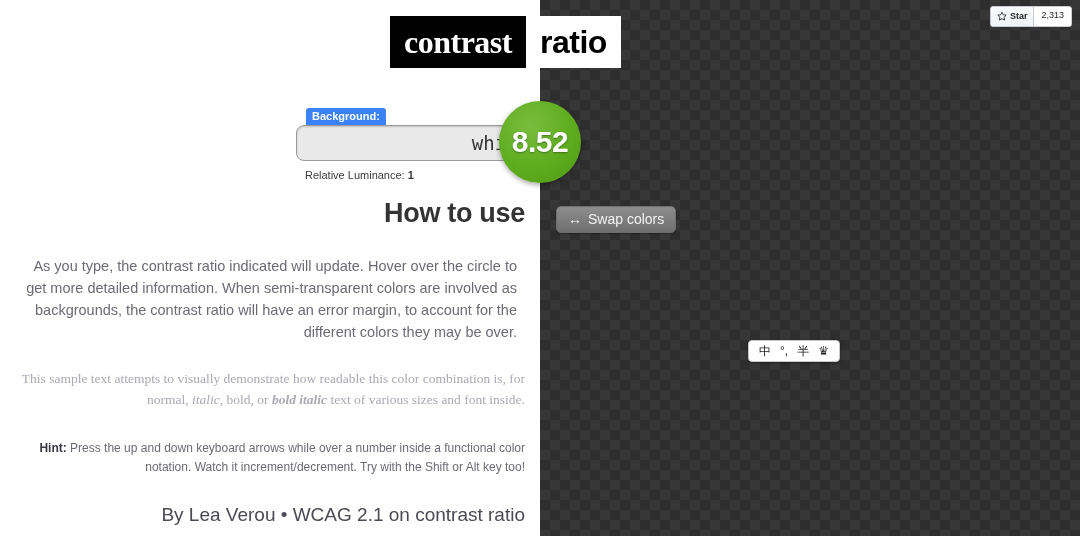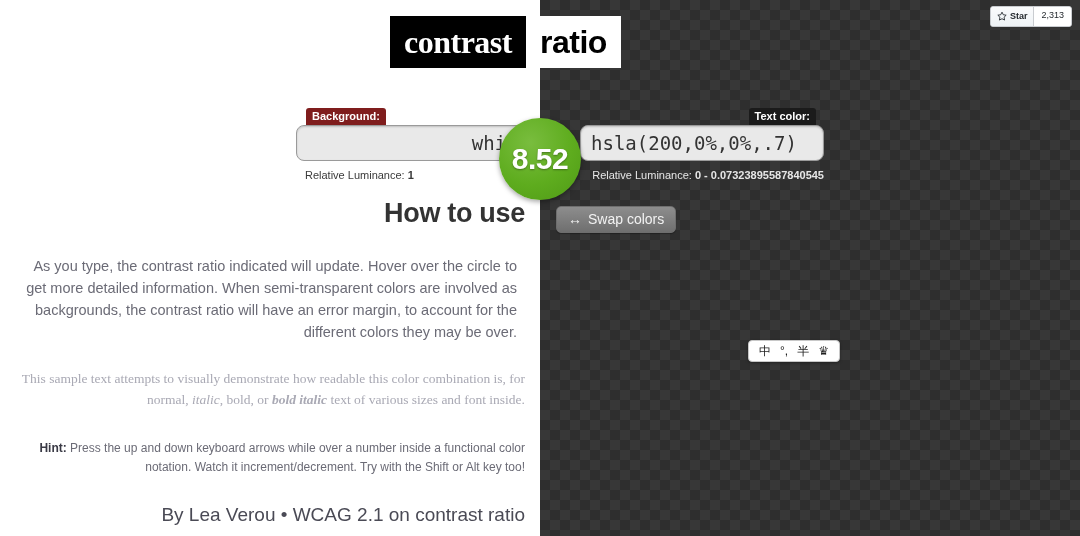--- a/index.html
+++ b/index.html
@@ -126,21 +126,21 @@
     top: -17px;
     font-size: 11px;
     font-weight: bold;
     color: #ffffff;
     padding: 2px 6px 3px;
     border-radius: 3px 3px 0 0;
     white-space: nowrap;
   }
   .field-bg .field-label {
     left: 10px;
-    background: #7f1d1d;
+    background: #3b82f6;
   }
   .field-fg .field-label {
     right: 8px;
     background: #1b1b1b;
   }
 
   .color-input {
     display: block;
     box-sizing: border-box;
     width: 100%;
@@ -171,21 +171,21 @@
   .field-fg .luminance {
     right: 0px;
     color: #e6e6e6;
   }
   .luminance b { font-weight: bold; }
 
   
   .ratio-circle {
     position: absolute;
     left: 499px;
-    top: 118px;
+    top: 101px;
     width: 82px;
     height: 82px;
     border-radius: 50%;
     background: radial-gradient(circle at 38% 30%, #79bd3e 0%, #5eac1e 55%, #4f9a16 100%);
     box-shadow: 0 2px 5px rgba(0,0,0,.35);
     display: flex;
     align-items: center;
     justify-content: center;
     z-index: 40;
   }
@@ -314,28 +314,20 @@
 
     <div class="field field-bg">
       <div class="field-label">Background:</div>
       <input class="color-input" value="white" style="">
       <div class="luminance">
         <span>Relative Luminance:</span>
         <b>1</b>
       </div>
     </div>
 
-    <div class="field field-fg">
-      <div class="field-label">Text color:</div>
-      <input class="color-input" value="hsla(200,0%,0%,.7)" style="">
-      <div class="luminance">
-        <span>Relative Luminance:</span>
-        <b>0 - 0.07323895587840545</b>
-      </div>
-    </div>
 
   </div>
 
   <div class="ratio-circle">
     <span class="ratio-value">8.52</span>
   </div>
 
   <div class="swap-button">
     <span>↔</span>
     <span>Swap colors</span>

